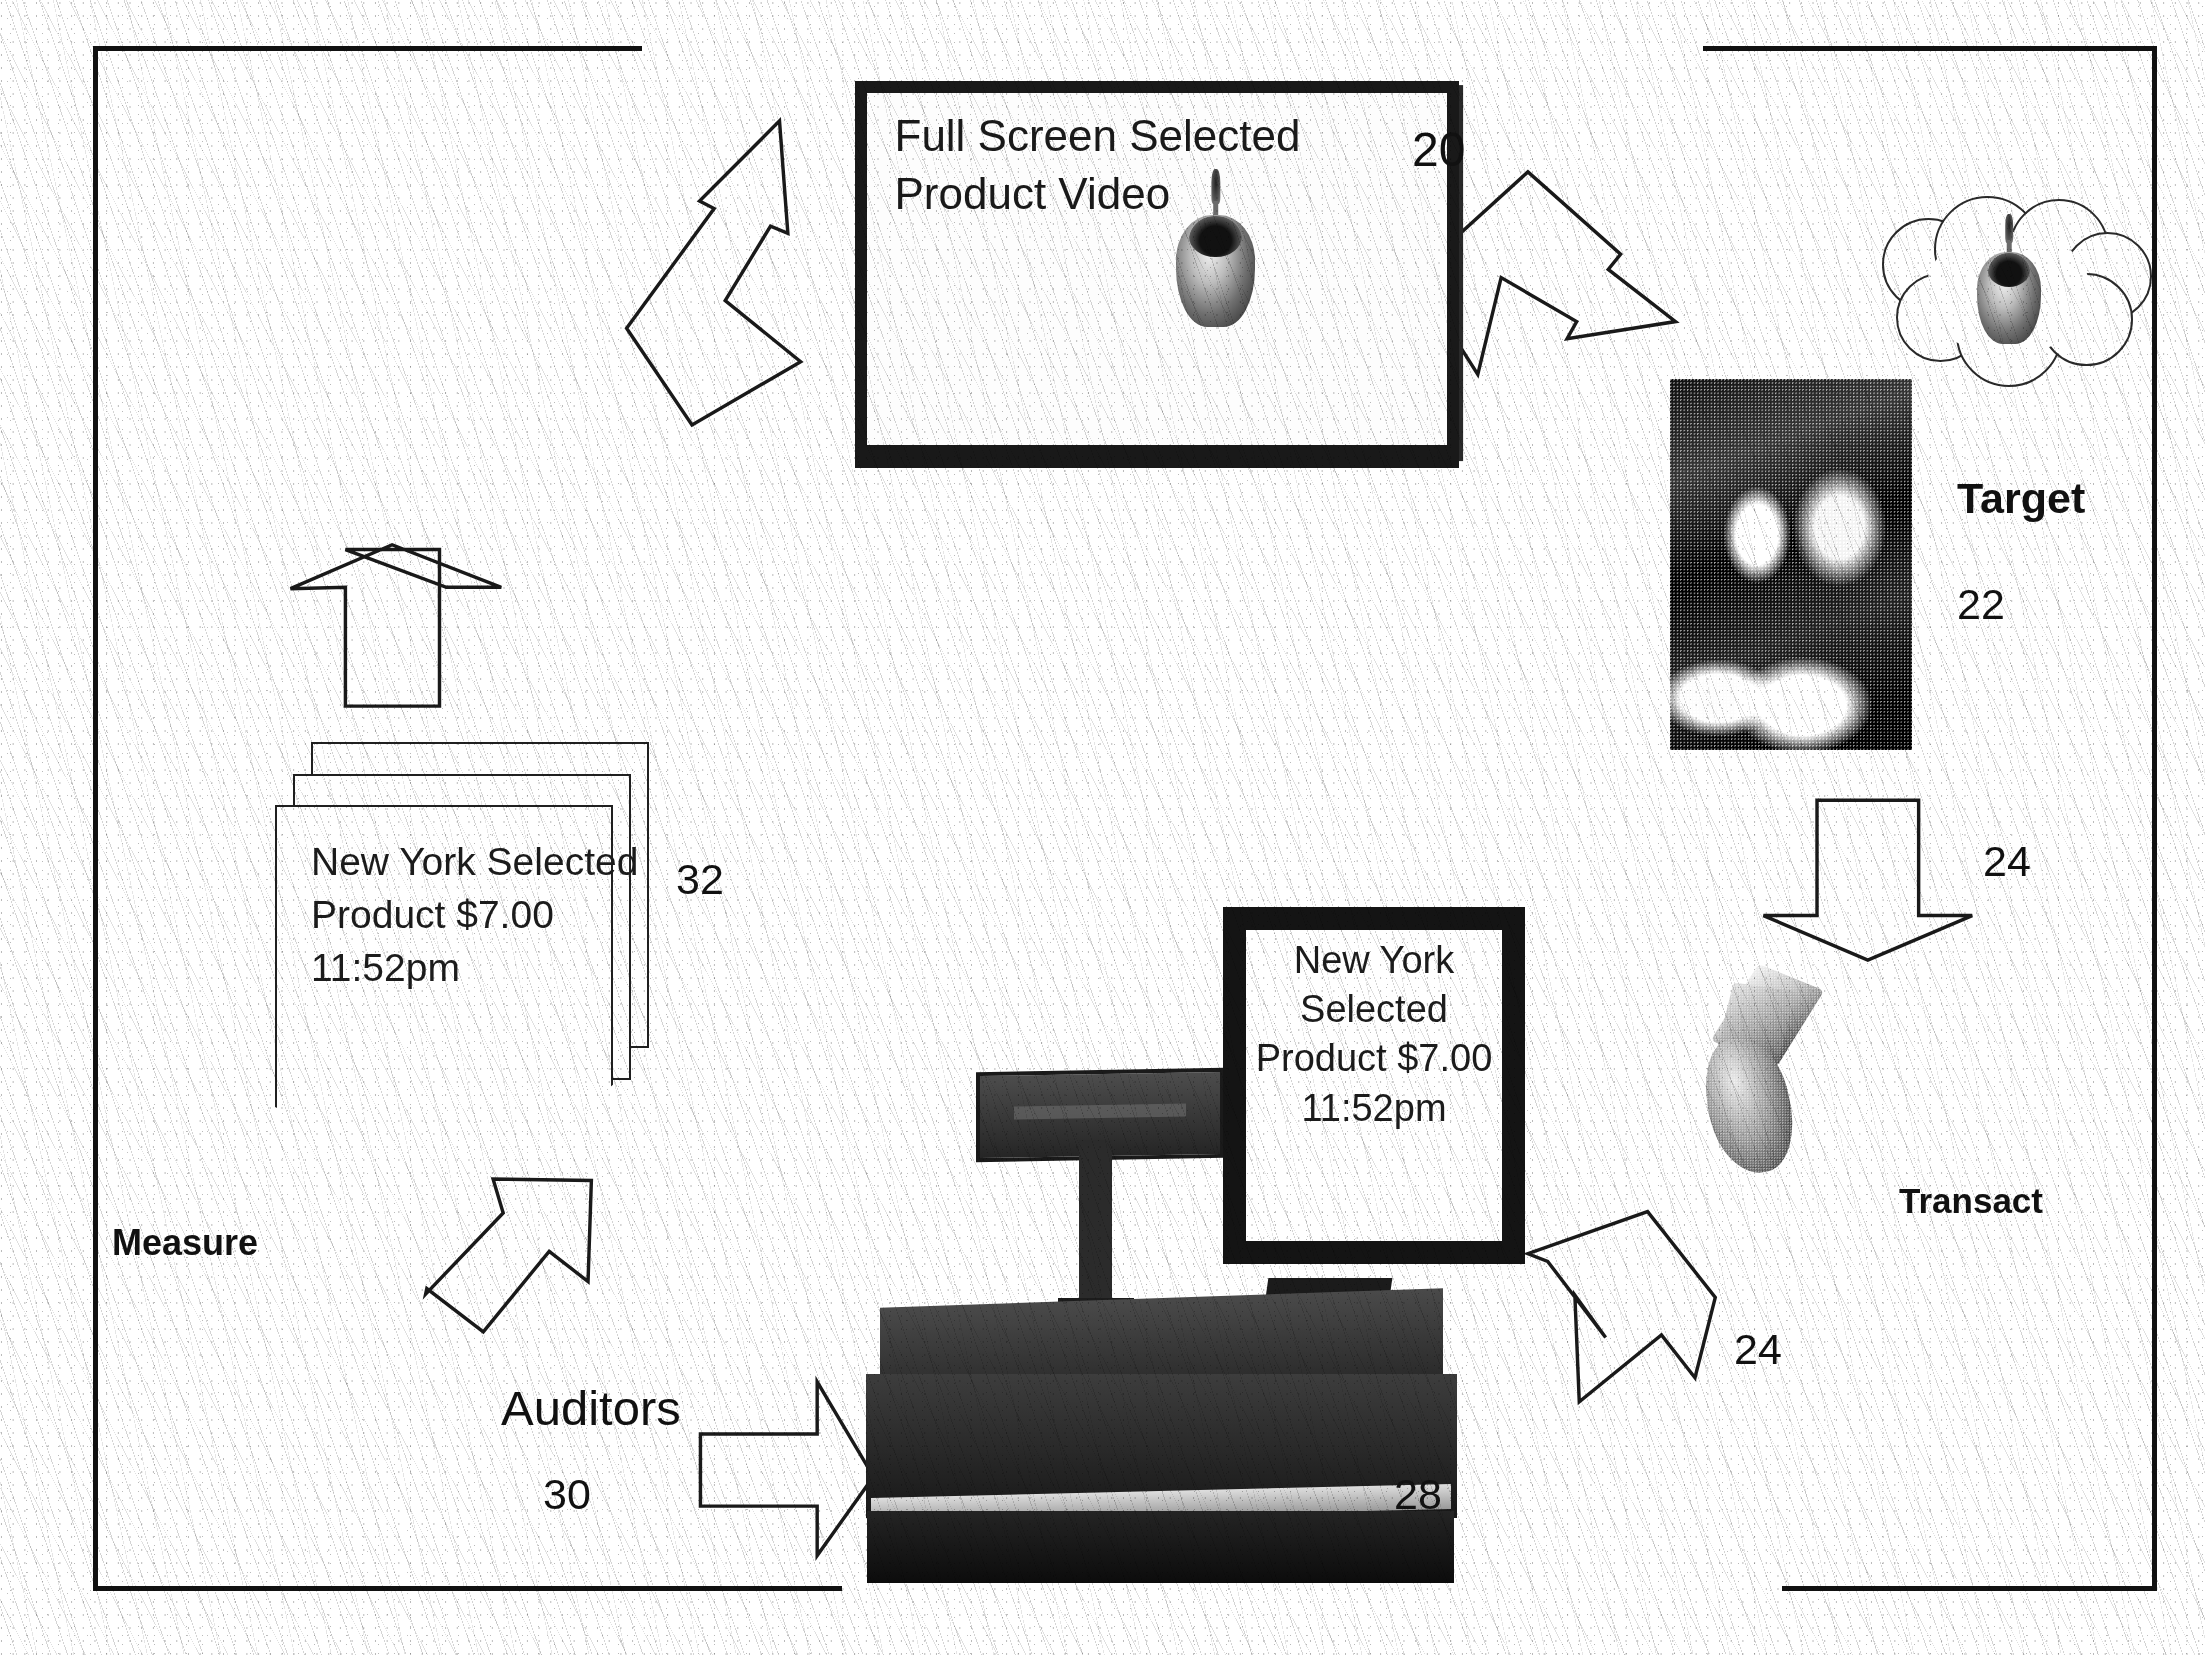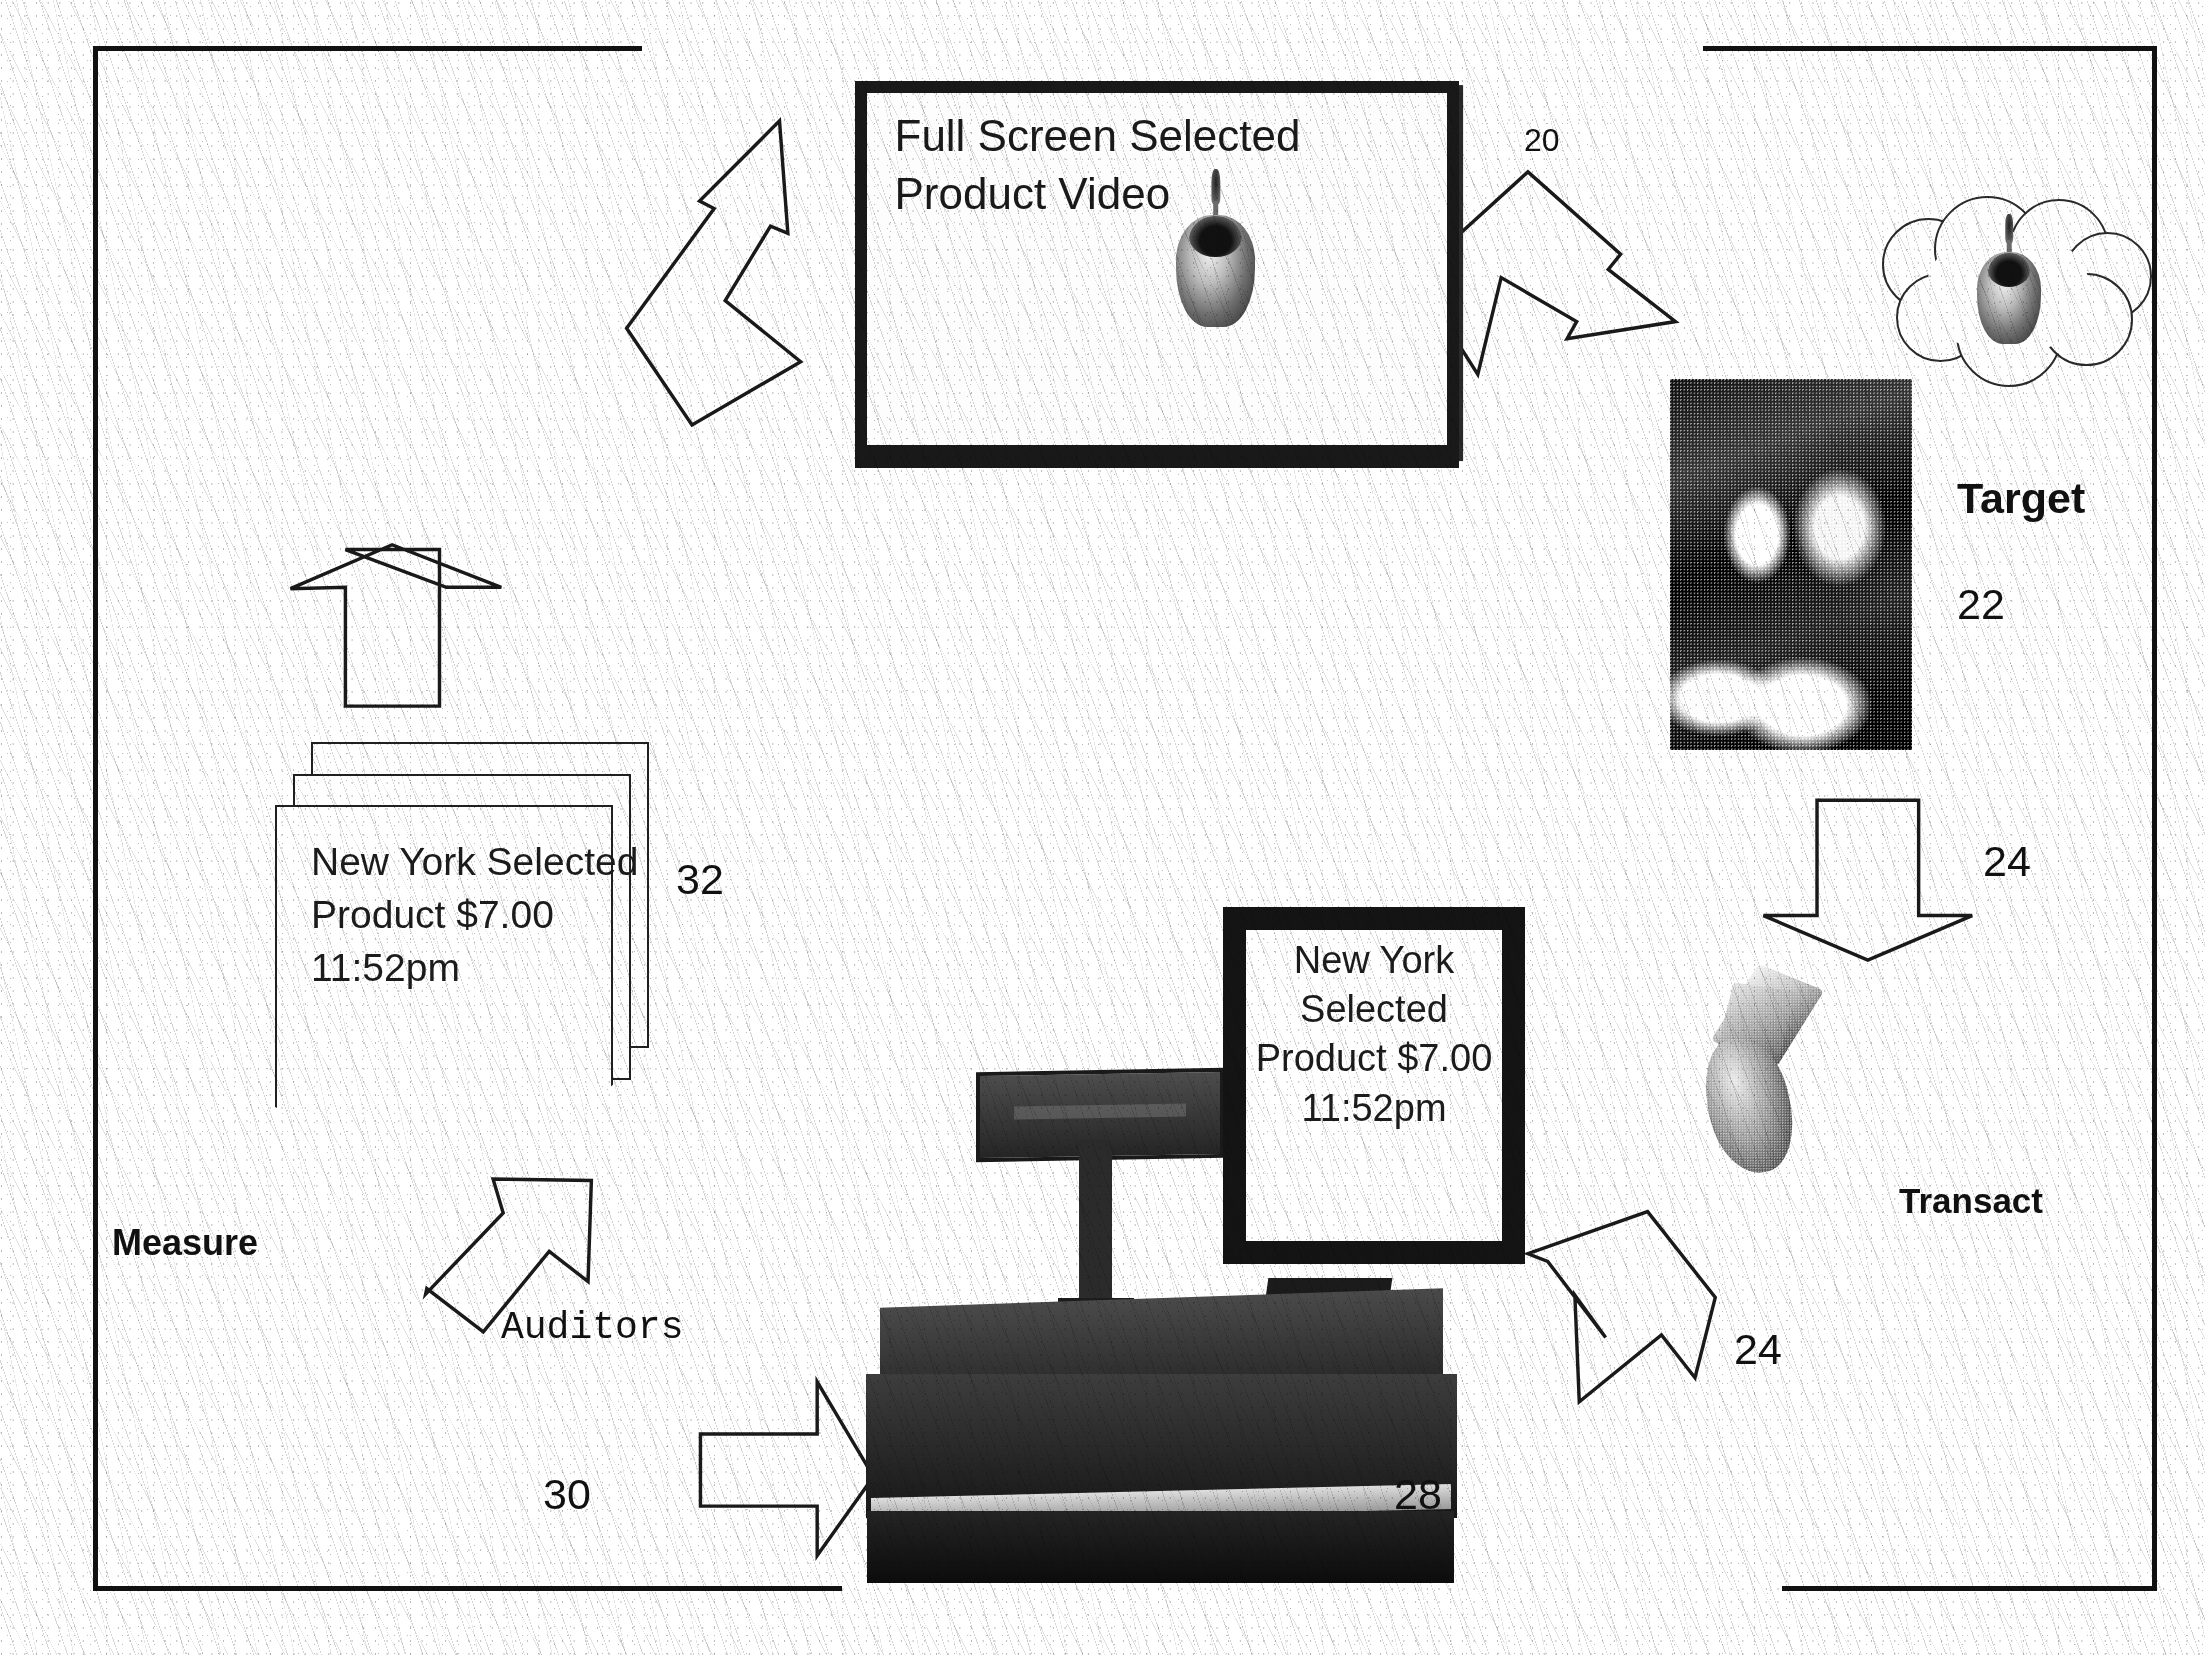--- a/index.html
+++ b/index.html
@@ -147,21 +147,21 @@
 Product
 Video</div>
       <div class="bottle" style="left:302px;top:76px;width:93px;height:158px;">
         <div class="cap"></div>
           <div class="neck"></div>
           <div class="body"></div>
           <div class="crown"></div>
       </div>
     </div>
   </div>
-  <div class="lbl num" style="left:1524px;top:122px;font-size:32px;">20</div>
+  <div class="lbl num" style="left:1412px;top:122px;font-size:48px;">20</div>
 
 
   <div id="bubble">
     <div class="puff" style="left:13.7px;top:26px;width:89px;height:89px;"></div>
     <div class="puff" style="left:66px;top:4.1px;width:103px;height:103px;"></div>
     <div class="puff" style="left:141px;top:6.9px;width:96px;height:96px;"></div>
     <div class="puff" style="left:195px;top:40px;width:85px;height:85px;"></div>
     <div class="puff" style="left:27.5px;top:81px;width:85px;height:85px;"></div>
     <div class="puff" style="left:88px;top:89px;width:102px;height:102px;"></div>
     <div class="puff" style="left:172px;top:81px;width:89px;height:89px;"></div>
@@ -206,21 +206,21 @@
     <div id="pos-screen">
       <div id="pos-text">New York
 Selected
 Product
 $7.00
 11:52pm</div>
     </div>
   </div>
   <div class="lbl num" style="left:1394px;top:1470px;font-size:43px;">28</div>
 
-  <div class="lbl" style="left:501px;top:1306px;font-size:38px;font-family:Liberation Mono, monospace;">Auditors</div>
+  <div class="lbl" style="left:501px;top:1380px;font-size:49px;">Auditors</div>
   <div class="lbl num" style="left:543px;top:1470px;font-size:43px;">30</div>
 
   <div id="docs">
     <div class="sheet" style="left:36px;top:0;width:334px;height:302px;"></div>
     <div class="sheet" style="left:18px;top:32px;width:334px;height:302px;"></div>
     <div class="sheet" style="left:0;top:63px;width:334px;height:316px;border-bottom:none;
                 clip-path:polygon(0 0,100% 0,100% 88%,92% 95%,80% 100%,62% 96%,44% 100%,26% 96%,10% 100%,0 95%);"></div>
     <div id="doc-text">New York
 Selected
 Product

